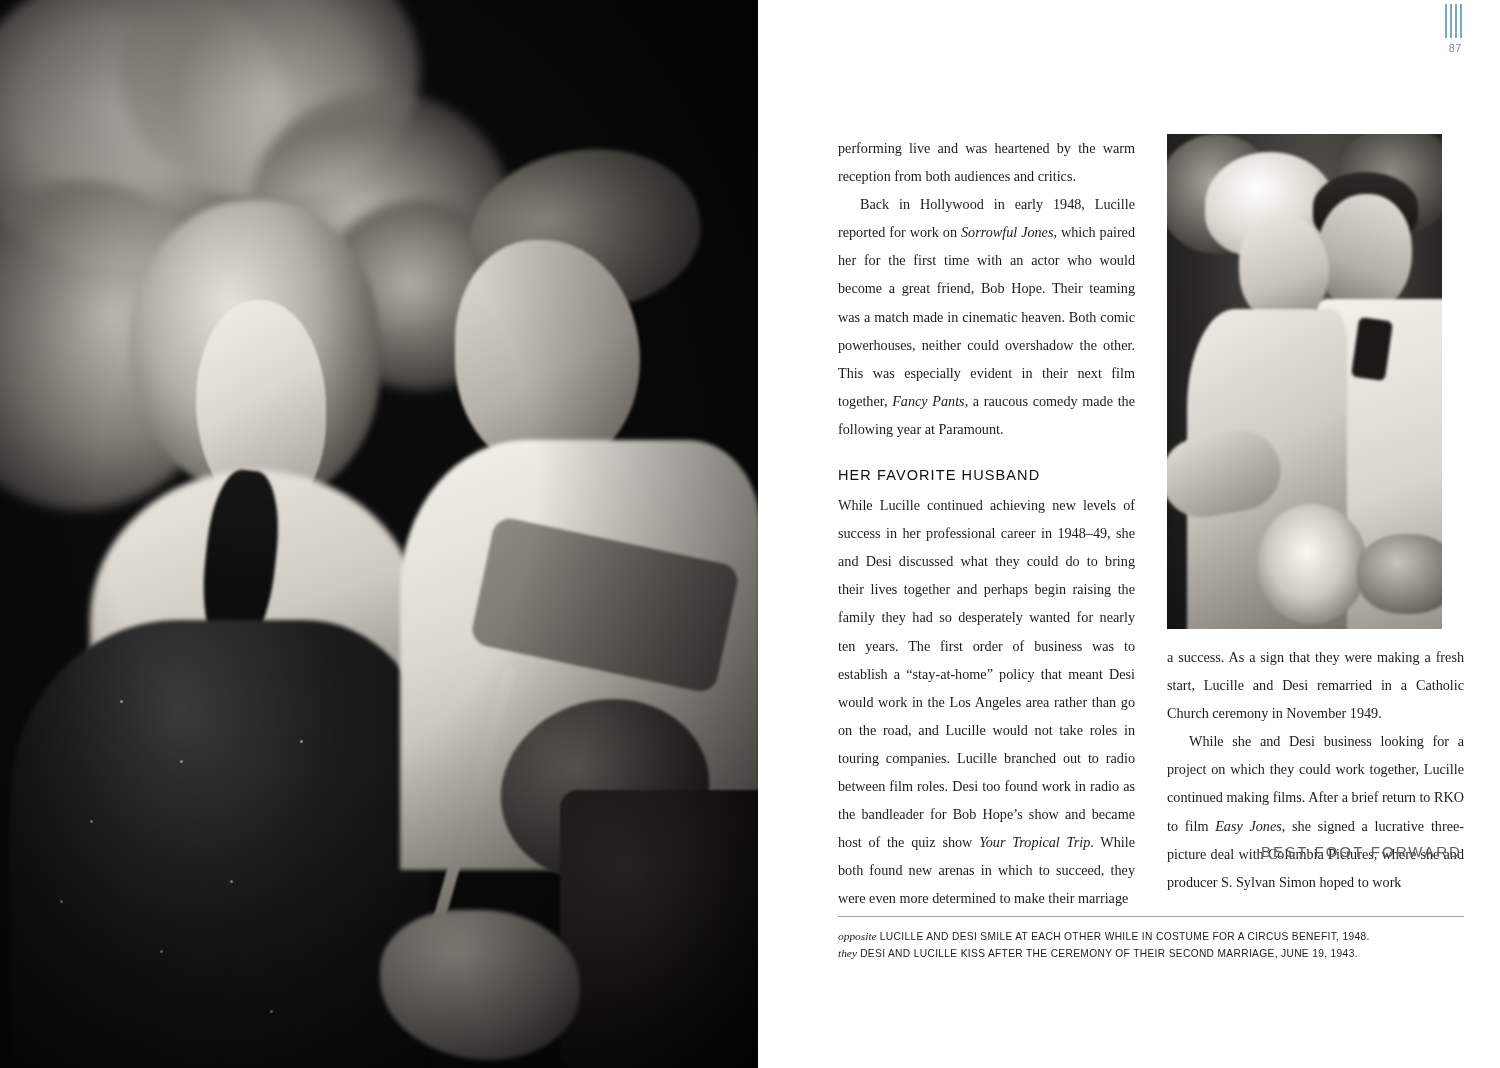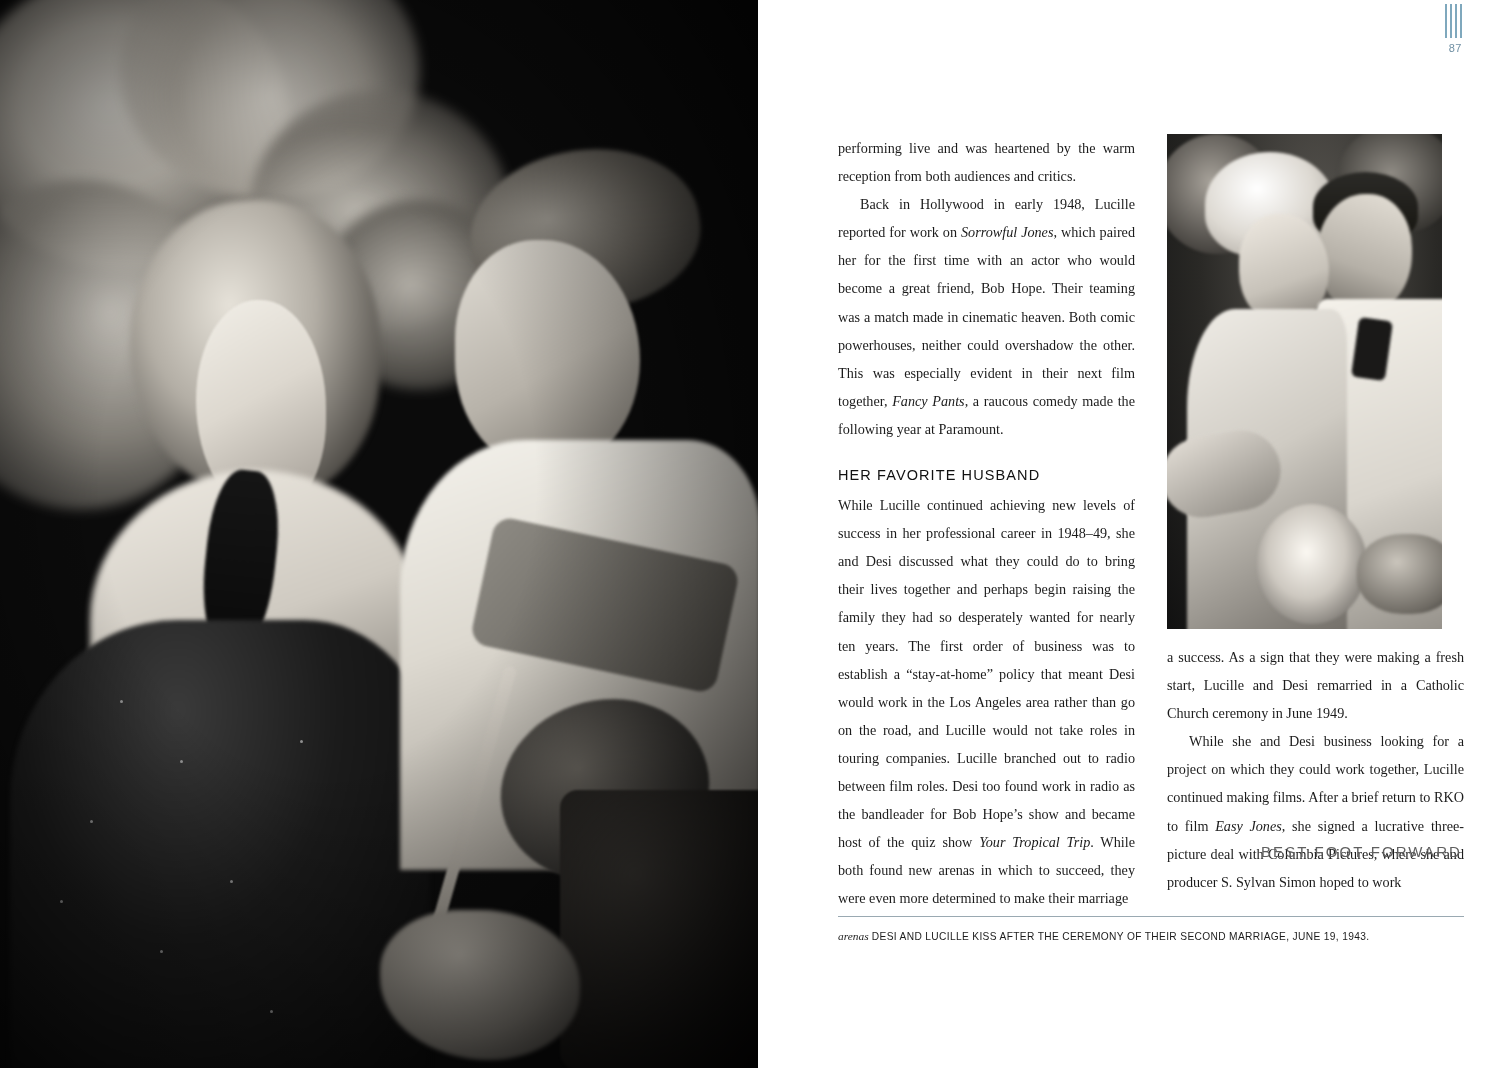--- a/index.html
+++ b/index.html
@@ -340,26 +340,27 @@
             <div class="kp kp-face-m"></div>
             <div class="kp kp-face-w"></div>
             <div class="kp kp-suit"></div>
             <div class="kp kp-tie"></div>
             <div class="kp kp-dress"></div>
             <div class="kp kp-arm"></div>
             <div class="kp kp-flowers"></div>
             <div class="kp kp-hand"></div>
           </div>
 
-          <p class="body">a success. As a sign that they were making a fresh start, Lucille and Desi remarried in a Catholic Church ceremony in June 1949.</p>
+          <p class="body">a success. As a sign that they were making a fresh start, Lucille and Desi remarried in a Catholic Church ceremony in November 1949.</p>
           <p class="body"><span>While she and Desi business looking for a project on which they could work together, Lucille continued making films. After a brief return to RKO to film </span><i>Easy Jones</i><span>, she signed a lucrative three-picture deal with Columbia Pictures, where she and producer S. Sylvan Simon hoped to work</span></p>
         </div>
       </div>
     </div>
 
     <div class="cap-rule"></div>
     <div class="captions">
-      <div class="caption"><em>arenas</em><span> DESI AND LUCILLE KISS AFTER THE CEREMONY OF THEIR SECOND MARRIAGE, JUNE 19, 1943.</span></div>
+      <div class="caption"><em>opposite</em><span> LUCILLE AND DESI SMILE AT EACH OTHER WHILE IN COSTUME FOR A CIRCUS BENEFIT, 1948.</span></div>
+      <div class="caption"><em>they</em><span> DESI AND LUCILLE KISS AFTER THE CEREMONY OF THEIR SECOND MARRIAGE, JUNE 19, 1943.</span></div>
     </div>
 
     <div class="running-foot">BEST FOOT FORWARD</div>
   </div>
 </div>
 
 </body></html>

